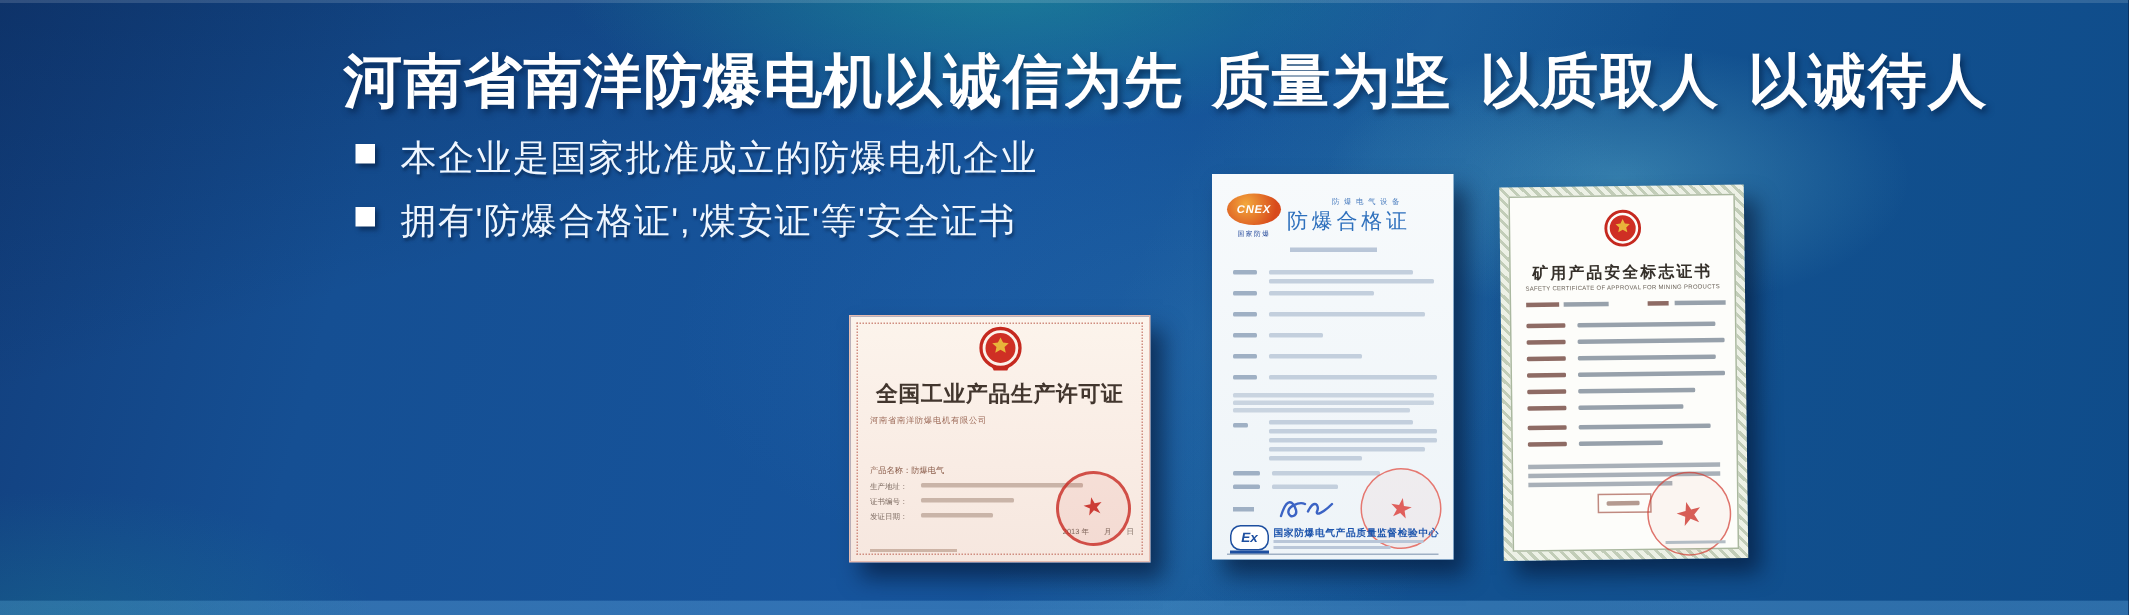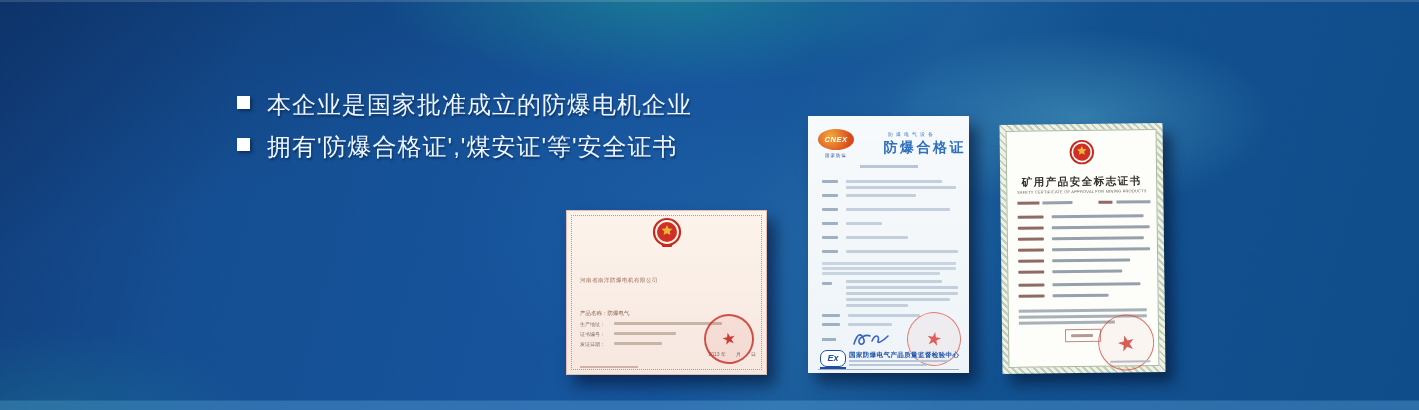--- a/index.html
+++ b/index.html
@@ -61,22 +61,22 @@
   .lic .foot-bar{position:absolute; left:13px; bottom:6px; width:58px; height:2px; background:#cdb4a6;}
   
   .exc{left:808px; top:116px; width:161px; height:257px; background:linear-gradient(180deg,#f7fafc,#eef4f8);}
   .exc .cnex{position:absolute; left:10px; top:13px; width:36px; height:21px; border-radius:50%;
     background:radial-gradient(circle at 35% 35%, #f3a93c, #d84a1c 75%);
     color:#fff; font-size:7.5px; font-weight:700; font-style:italic; text-align:center; line-height:21px; letter-spacing:0.5px;}
   .exc .cnex-cap{position:absolute; left:8px; top:37px; width:40px; text-align:center;
     font-size:4.5px; color:#2b4f9e; letter-spacing:1px;}
   .exc .devtype{position:absolute; left:54px; top:15px; width:100px; text-align:center;
     font-size:5px; color:#4d7fc0; letter-spacing:3px;}
-  .exc .title{position:absolute; left:50px; top:23px; width:108px; text-align:right;
-    font-family:"Liberation Serif", serif; font-size:14px; font-weight:700; color:#2e70bd; letter-spacing:2.5px;}
+  .exc .title{position:absolute; left:50px; top:23px; width:108px; text-align:left;
+    font-family:"Liberation Serif", serif; font-size:14px; font-weight:400; color:#2e70bd; letter-spacing:2.5px;}
   .exc .numbar{position:absolute; left:50%; top:49px; transform:translateX(-50%); width:58px; height:3px; background:#b9c6d8;}
   .exc .lbar{background:#9fb0c4; left:14px; width:16px;}
   .exc .vbar{background:#c3cfdd; left:38px;}
   .exc .pbar{background:#c9d4e0; left:14px; height:2.5px;}
   .exc .nbar{background:#c3cfdd; left:38px; height:2.5px;}
   .exc .sig{position:absolute; left:42px; top:212px;}
   .exc .siglabel{position:absolute; left:14px; top:222px; width:14px; height:3px; background:#9fb0c4;}
   .exc .seal{right:8px; top:196px; width:52px; height:52px; border:1.6px solid rgba(225,80,70,0.75);
     transform:rotate(10deg); background:rgba(235,100,90,0.06);}
   .exc .seal .star{font-size:18px; color:rgba(220,60,55,0.8);}
@@ -110,39 +110,41 @@
   .min .seal{right:4px; top:184px; width:54px; height:54px; border:1.6px solid rgba(210,60,50,0.7);
     transform:rotate(-14deg); background:rgba(225,90,80,0.05);}
   .min .seal .star{font-size:21px; color:rgba(205,50,42,0.78);}
   .min .bot-bar{position:absolute; right:8px; bottom:3px; width:40px; height:2px; background:#b3bcc4;}
 </style>
 </head>
 <body>
 
 <div class="banner">
 
+  <div class="headline">河南省南洋防爆电机以诚信为先 质量为坚 以质取人 以诚待人</div>
 
   <div class="bullet-row bullet-1">
     <div class="sq"></div>
     <div class="txt">本企业是国家批准成立的防爆电机企业</div>
   </div>
   <div class="bullet-row bullet-2">
     <div class="sq"></div>
     <div class="txt">拥有'防爆合格证','煤安证'等'安全证书</div>
   </div>
 
   <div class="cert lic">
     <span class="emblem">
       <svg width="30" height="32" viewBox="0 0 30 32">
         <circle cx="15" cy="15" r="13" fill="none" stroke="#c5291f" stroke-width="2.2"></circle>
         <circle cx="15" cy="15" r="10" fill="#cf2f24"></circle>
         <path d="M15 8 l1.7 3.4 3.8 .4 -2.8 2.6 .8 3.7 -3.5 -1.9 -3.5 1.9 .8 -3.7 -2.8 -2.6 3.8 -.4z" fill="#e8b43a"></path>
         <path d="M9 27 h12 l-1.5 3 h-9z" fill="#c5291f"></path>
       </svg>
     </span>
+    <div class="title">全国工业产品生产许可证</div>
     <div class="company">河南省南洋防爆电机有限公司</div>
     <div class="product">产品名称：防爆电气</div>
     <div class="frow" style="top:110px;">
       <span>生产地址：</span><span class="bar" style="width:108px;"></span>
     </div>
     <div class="frow" style="top:120px;">
       <span>证书编号：</span><span class="bar" style="width:62px;"></span>
     </div>
     <div class="frow" style="top:130px;">
       <span>发证日期：</span><span class="bar" style="width:48px;"></span>

